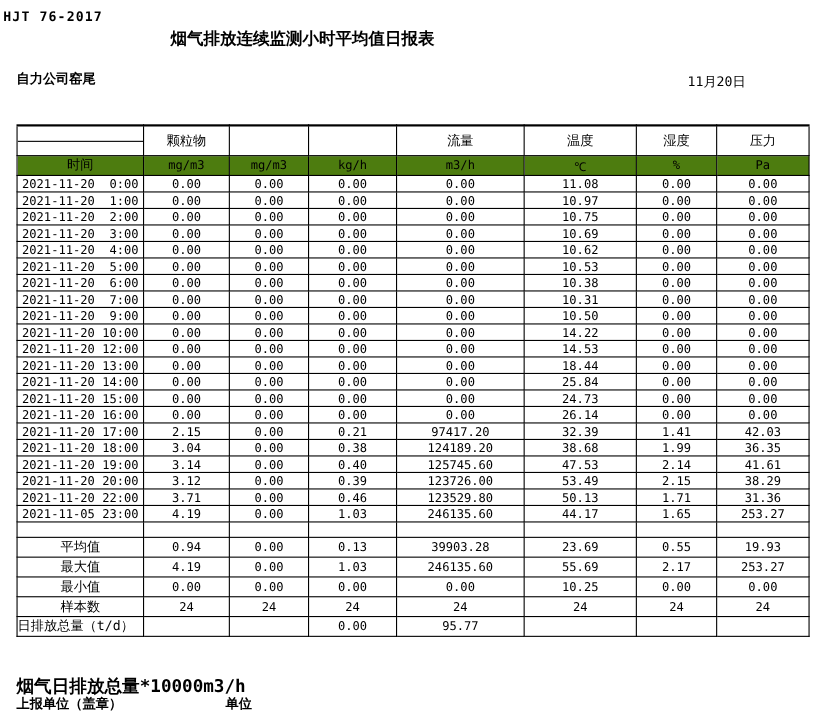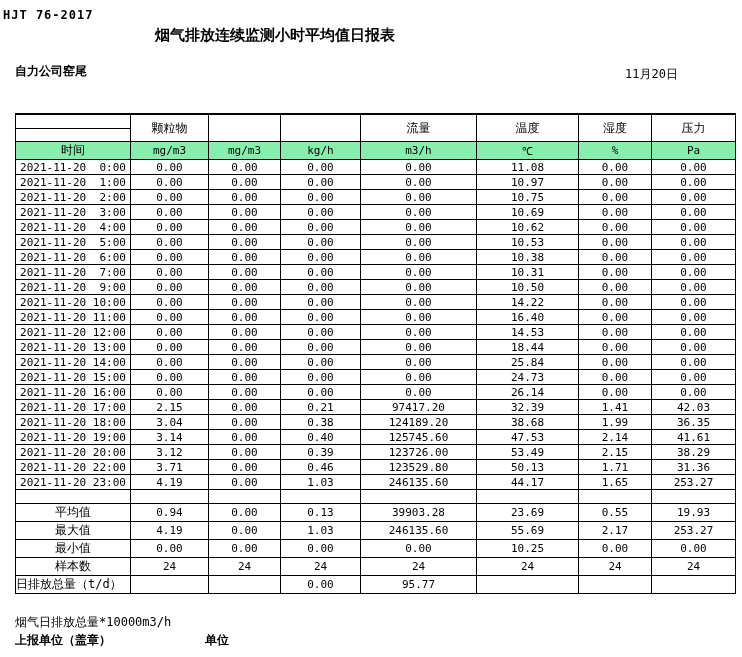--- a/index.html
+++ b/index.html
@@ -20,30 +20,30 @@
   }
   col.c1{width:115px}col.c2{width:78px}col.c3{width:72px}col.c4{width:80px}
   col.c5{width:116px}col.c6{width:102px}col.c7{width:73px}col.c8{width:84px}
   td{
     border:1px solid #000;padding:0;text-align:center;
     overflow:hidden;white-space:nowrap;font-size:11px;vertical-align:middle;
   }
   .group-row td{height:26px;font-size:12px;}
   .corner-cell{padding:0;vertical-align:top;}
   .corner-split{height:13px;border-bottom:1px solid #000;}
-  .unit-row td{height:16px;background:#86efac;font-size:11px;}
+  .unit-row td{height:16px;background:#4d7c0f;font-size:11px;}
   .unit-row td.time-label{font-size:12px;}
   .data-row td{height:14px;}
   .data-row td.time-cell{white-space:pre;}
   .sep-row td{height:13px;}
   .summary-row td{height:14px;}
   .summary-row td.summary-label{font-size:12px;}
   .summary-row.key-daily_total td.summary-label{text-align:left;}
 
-  .footer-note{position:absolute;left:15px;top:614px;font-size:12px;font-weight:normal;}
+  .footer-note{position:absolute;left:15px;top:614px;font-size:16px;font-weight:bold;}
   .footer-report{position:absolute;left:15px;top:632px;font-size:12px;font-weight:bold;}
   .footer-unit{position:absolute;left:205px;top:632px;font-size:12px;font-weight:bold;}
 </style>
 </head>
 <body>
 
 <div class="hdr-standard">HJT 76-2017</div>
 <div class="hdr-title">烟气排放连续监测小时平均值日报表</div>
 <div class="hdr-station">自力公司窑尾</div>
 <div class="hdr-date">11月20日</div>
@@ -179,30 +179,20 @@
         <td class="time-cell">2021-11-20 10:00</td>
         <td>0.00</td>
         <td>0.00</td>
         <td>0.00</td>
         <td>0.00</td>
         <td>14.22</td>
         <td>0.00</td>
         <td>0.00</td>
       </tr>
       <tr class="data-row">
-        <td class="time-cell">2021-11-20 11:00</td>
-        <td>0.00</td>
-        <td>0.00</td>
-        <td>0.00</td>
-        <td>0.00</td>
-        <td>16.40</td>
-        <td>0.00</td>
-        <td>0.00</td>
-      </tr>
-      <tr class="data-row">
         <td class="time-cell">2021-11-20 12:00</td>
         <td>0.00</td>
         <td>0.00</td>
         <td>0.00</td>
         <td>0.00</td>
         <td>14.53</td>
         <td>0.00</td>
         <td>0.00</td>
       </tr>
       <tr class="data-row">
@@ -289,21 +279,21 @@
         <td class="time-cell">2021-11-20 22:00</td>
         <td>3.71</td>
         <td>0.00</td>
         <td>0.46</td>
         <td>123529.80</td>
         <td>50.13</td>
         <td>1.71</td>
         <td>31.36</td>
       </tr>
       <tr class="data-row">
-        <td class="time-cell">2021-11-20 23:00</td>
+        <td class="time-cell">2021-11-05 23:00</td>
         <td>4.19</td>
         <td>0.00</td>
         <td>1.03</td>
         <td>246135.60</td>
         <td>44.17</td>
         <td>1.65</td>
         <td>253.27</td>
       </tr>
       <tr class="sep-row">
         <td></td>

